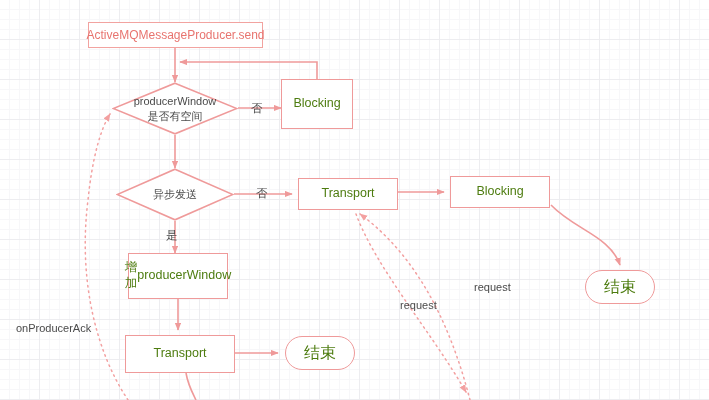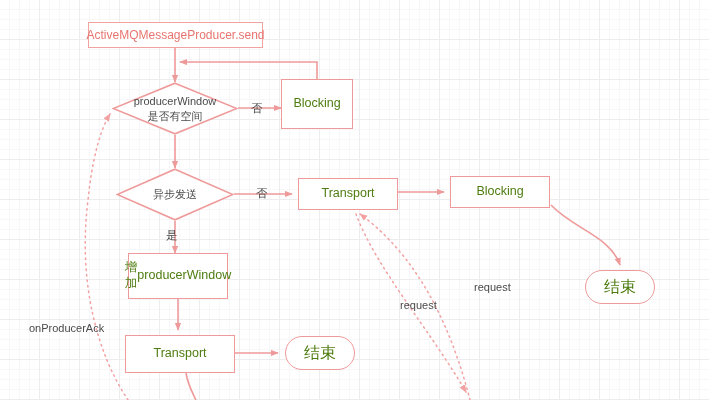--- a/index.html
+++ b/index.html
@@ -173,15 +173,15 @@
 
   <div class="edge-label branch" style="left:256px; top:186px;">否</div>
 
   <div class="edge-label branch" style="left:166px; top:228px;">是</div>
 
 
   <div class="edge-label" style="left:474px; top:281px;">request</div>
 
   <div class="edge-label" style="left:400px; top:299px;">request</div>
 
-  <div class="edge-label" style="left:29px; top:322px;">onProducerAck</div>
+  <div class="edge-label" style="left:16px; top:322px;">onProducerAck</div>
 
 </div>
 
 </body></html>

